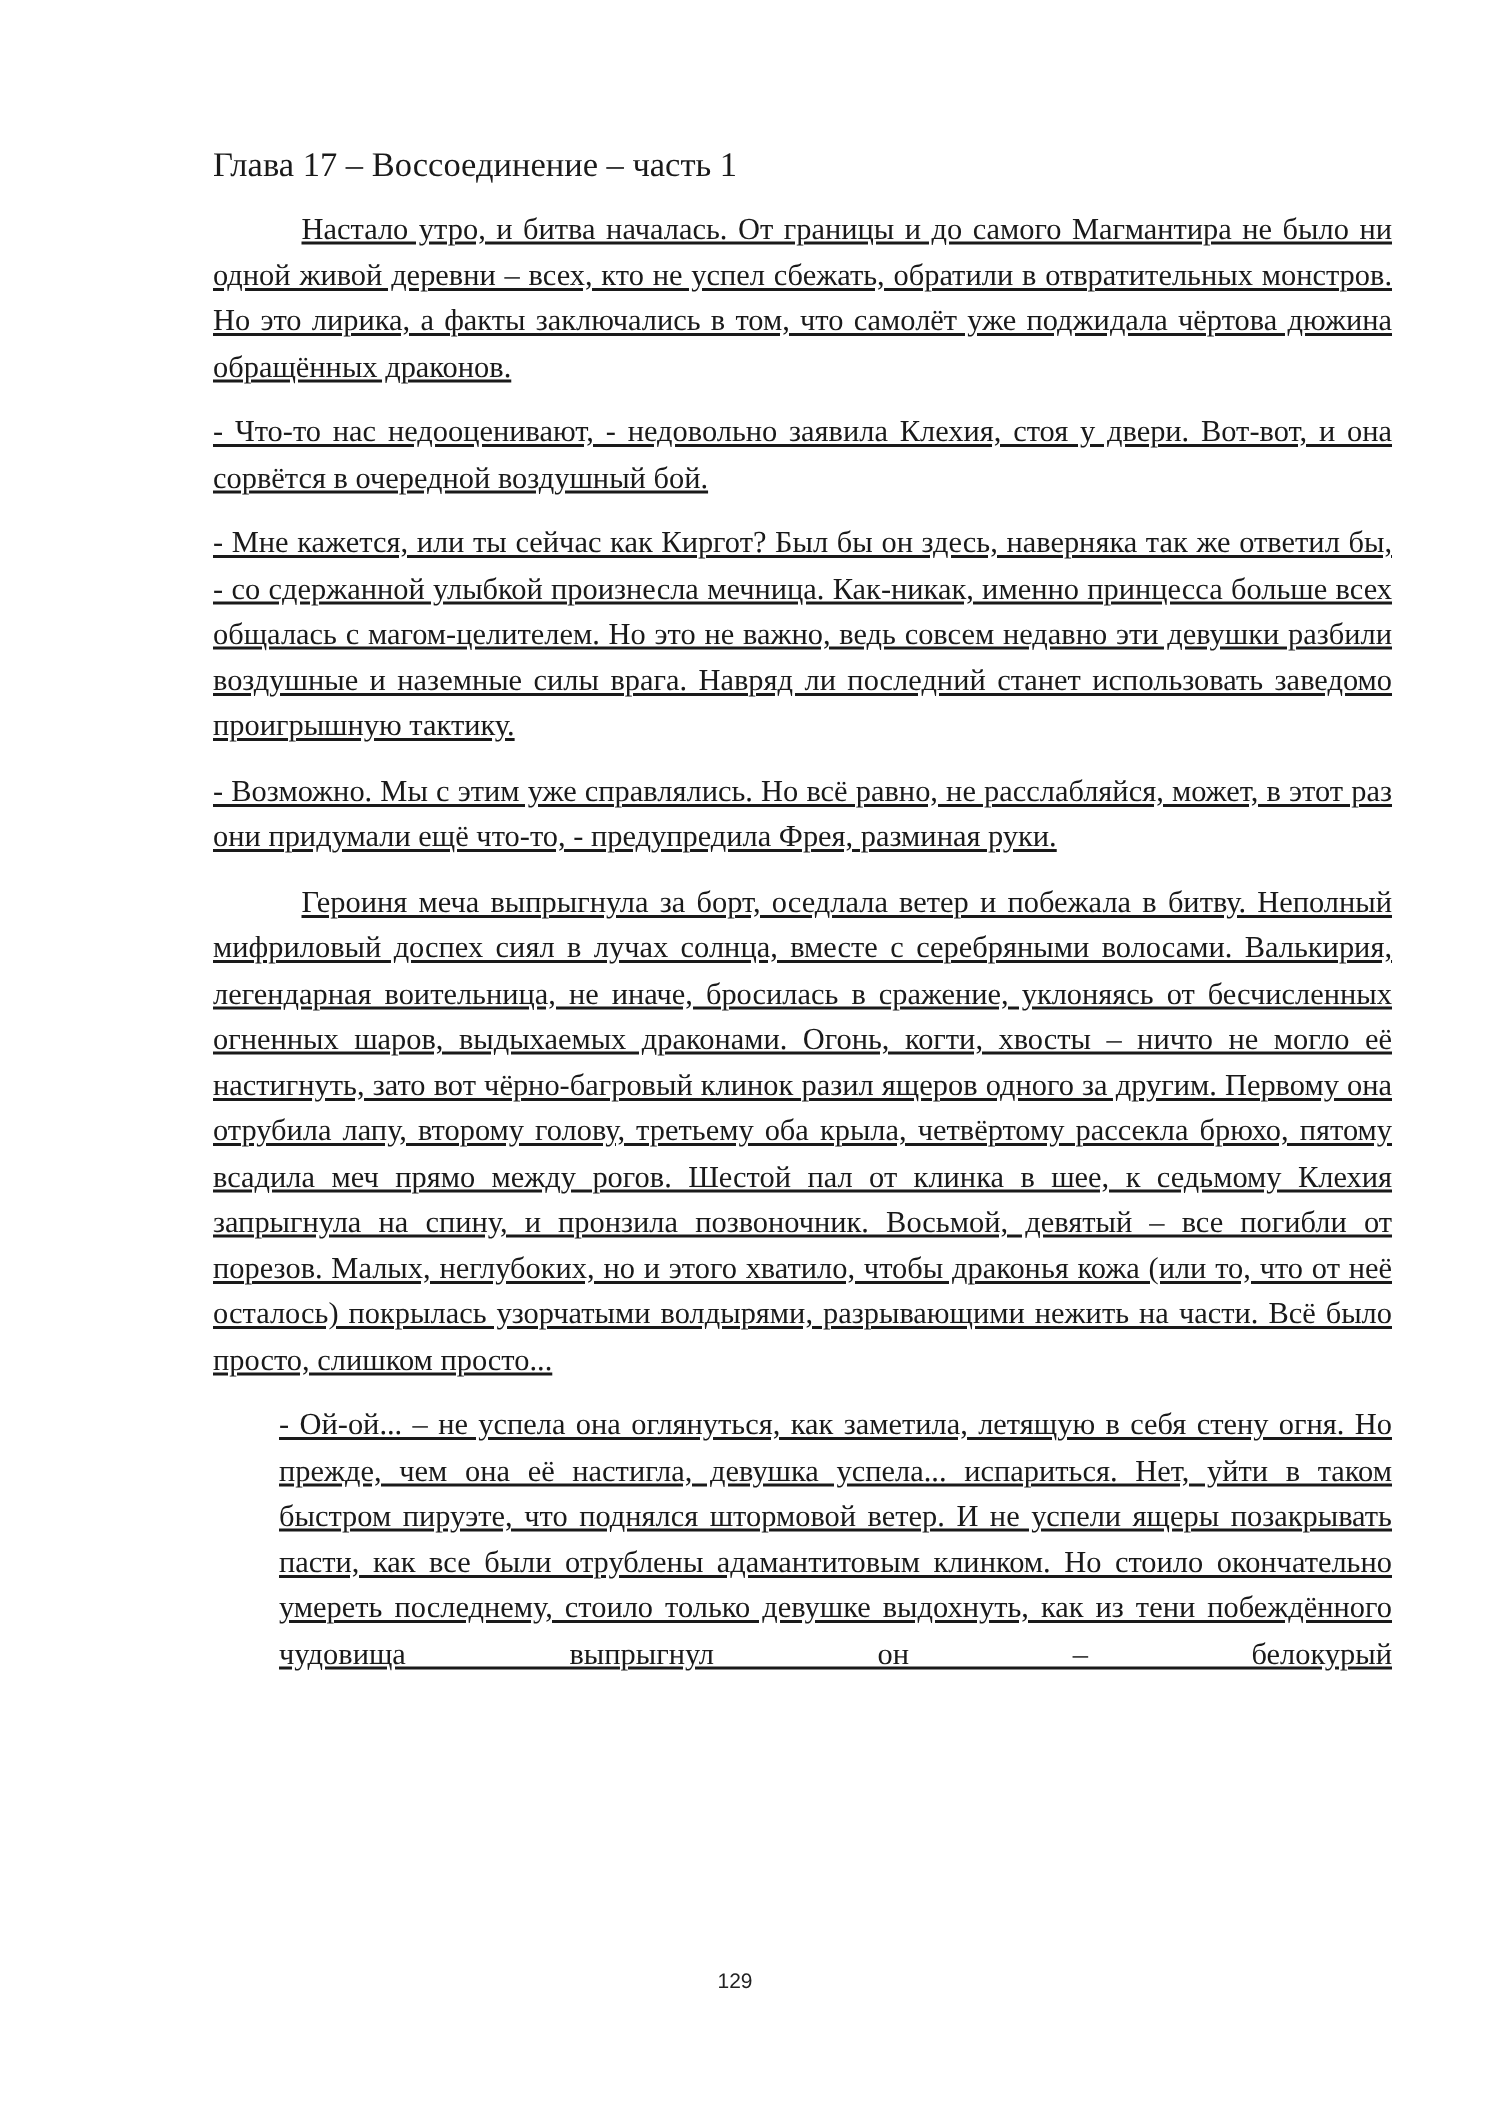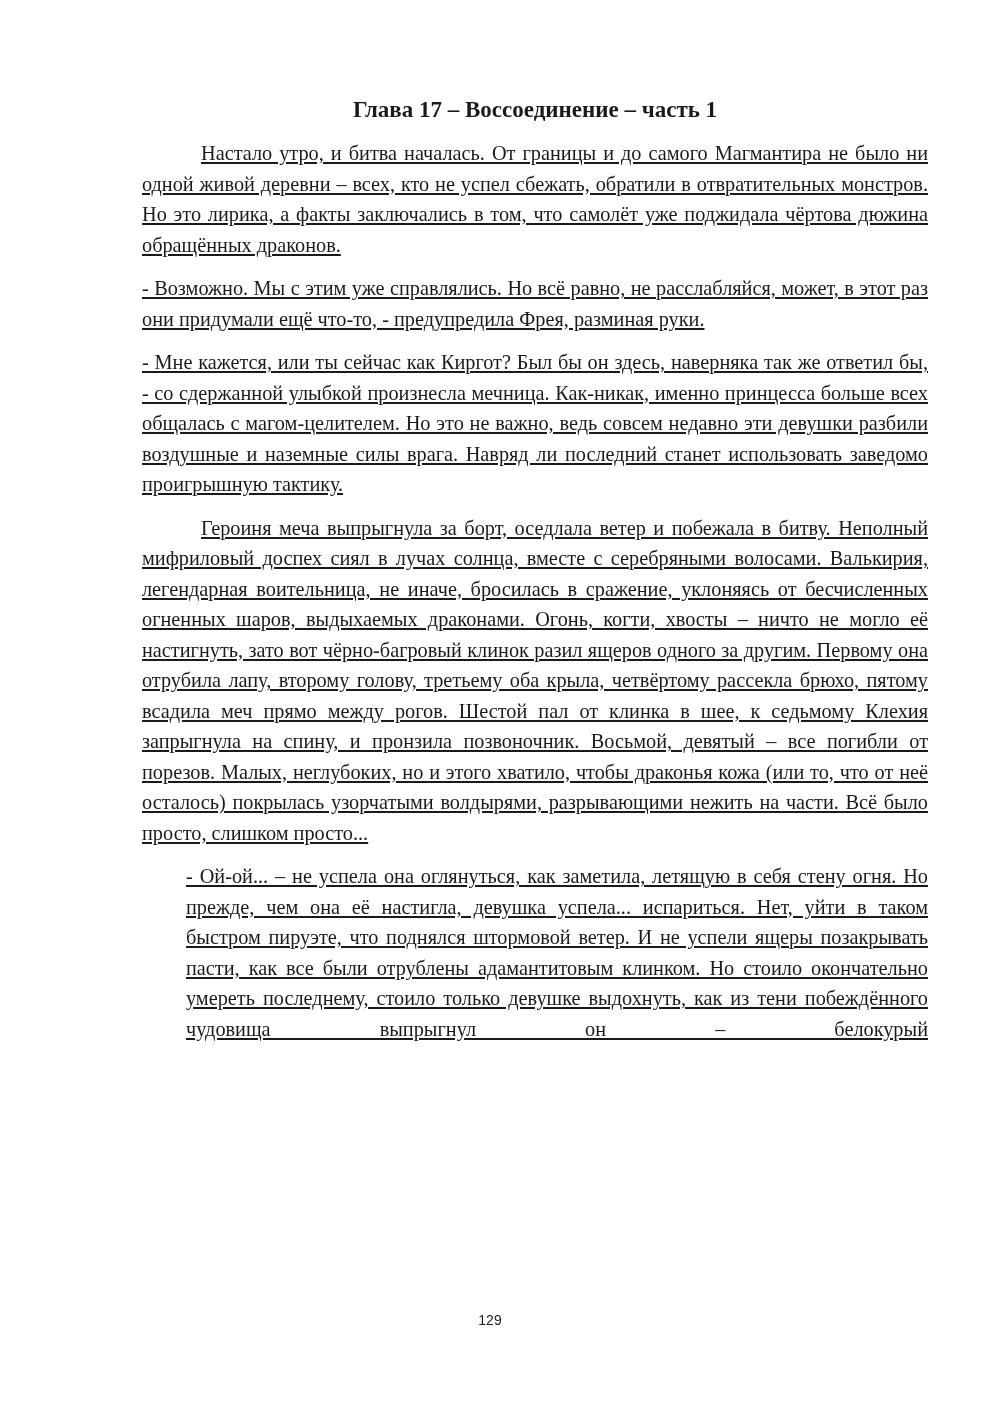--- a/index.html
+++ b/index.html
@@ -15,22 +15,21 @@
       color: #1a1a1a;
       font-family: "Liberation Serif", "DejaVu Serif", serif;
     }
     .page {
       position: absolute;
       left: 142px;
       top: 95px;
       width: 786px;
     }
     .chapter-title {
-      text-align: center;
-      font-weight: bold;
+      font-weight: normal;
       font-size: 23px;
       line-height: 30px;
       margin: 0 0 13px 0;
     }
     .para {
       font-size: 20.3px;
       line-height: 30.5px;
       text-align: justify;
       margin: 0 0 13px 0;
       hyphens: none;
@@ -55,19 +54,20 @@
       color: #222;
     }
   </style>
 </head>
 <body>
 
 <div class="page">
   <h1 class="chapter-title">Глава 17 – Воссоединение – часть 1</h1>
 
   <p class="para indent">Настало утро, и битва началась. От границы и до самого Магмантира не было ни одной живой деревни – всех, кто не успел сбежать, обратили в отвратительных монстров. Но это лирика, а факты заключались в том, что самолёт уже поджидала чёртова дюжина обращённых драконов.</p>
+  <p class="para">- Что-то нас недооценивают, - недовольно заявила Клехия, стоя у двери. Вот-вот, и она сорвётся в очередной воздушный бой.</p>
+  <p class="para">- Мне кажется, или ты сейчас как Киргот? Был бы он здесь, наверняка так же ответил бы, - со сдержанной улыбкой произнесла мечница. Как-никак, именно принцесса больше всех общалась с магом-целителем. Но это не важно, ведь совсем недавно эти девушки разбили воздушные и наземные силы врага. Навряд ли последний станет использовать заведомо проигрышную тактику.</p>
   <p class="para">- Возможно. Мы с этим уже справлялись. Но всё равно, не расслабляйся, может, в этот раз они придумали ещё что-то, - предупредила Фрея, разминая руки.</p>
-  <p class="para">- Мне кажется, или ты сейчас как Киргот? Был бы он здесь, наверняка так же ответил бы, - со сдержанной улыбкой произнесла мечница. Как-никак, именно принцесса больше всех общалась с магом-целителем. Но это не важно, ведь совсем недавно эти девушки разбили воздушные и наземные силы врага. Навряд ли последний станет использовать заведомо проигрышную тактику.</p>
   <p class="para indent">Героиня меча выпрыгнула за борт, оседлала ветер и побежала в битву. Неполный мифриловый доспех сиял в лучах солнца, вместе с серебряными волосами. Валькирия, легендарная воительница, не иначе, бросилась в сражение, уклоняясь от бесчисленных огненных шаров, выдыхаемых драконами. Огонь, когти, хвосты – ничто не могло её настигнуть, зато вот чёрно-багровый клинок разил ящеров одного за другим. Первому она отрубила лапу, второму голову, третьему оба крыла, четвёртому рассекла брюхо, пятому всадила меч прямо между рогов. Шестой пал от клинка в шее, к седьмому Клехия запрыгнула на спину, и пронзила позвоночник. Восьмой, девятый – все погибли от порезов. Малых, неглубоких, но и этого хватило, чтобы драконья кожа (или то, что от неё осталось) покрылась узорчатыми волдырями, разрывающими нежить на части. Всё было просто, слишком просто...</p>
   <p class="para last">- Ой-ой... – не успела она оглянуться, как заметила, летящую в себя стену огня. Но прежде, чем она её настигла, девушка успела... испариться. Нет, уйти в таком быстром пируэте, что поднялся штормовой ветер. И не успели ящеры позакрывать пасти, как все были отрублены адамантитовым клинком. Но стоило окончательно умереть последнему, стоило только девушке выдохнуть, как из тени побеждённого чудовища выпрыгнул он – белокурый</p>
 </div>
 
 <div class="page-number">129</div>
 
 </body></html>

